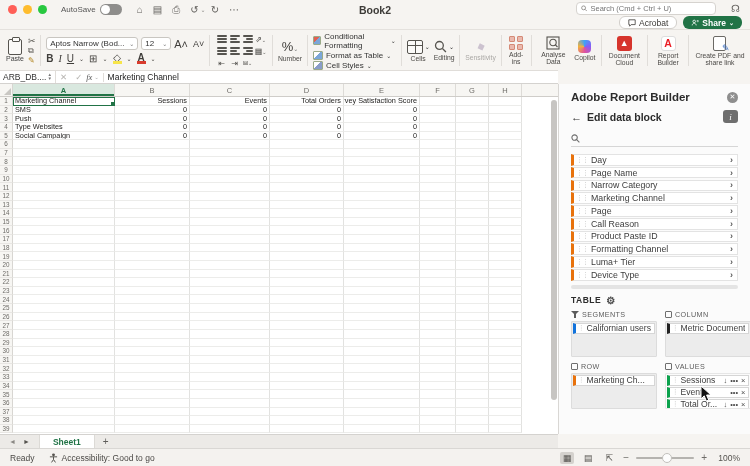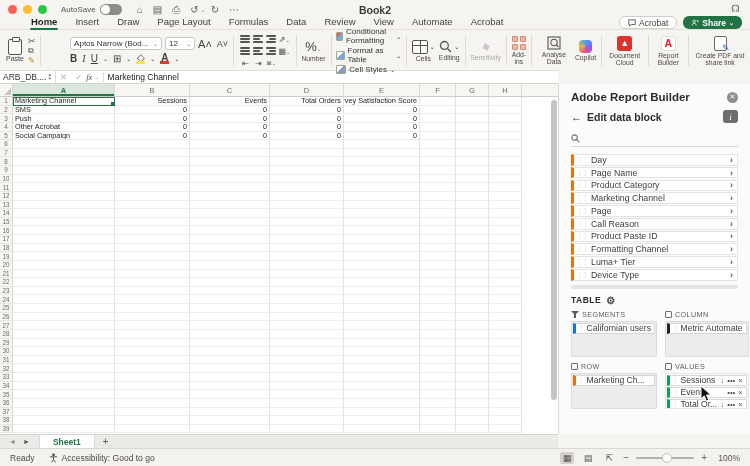--- a/index.html
+++ b/index.html
@@ -40,21 +40,21 @@
     font-size:8.5px; color:#fff; padding:1px 8px; height:13px; font-weight:bold;}
 
   
   .ribbon{ height:40px; display:flex; align-items:stretch; padding:3px 4px 2px 6px; gap:4px; background:#f6f4f1; position:relative;}
   .rgroup{ display:flex; flex-direction:column; align-items:center; justify-content:flex-start; }
   .sep{ width:1px; background:#e0ddd9; margin:2px 1px; }
   .paste{ display:flex; flex-direction:column; align-items:center; font-size:7px; color:#444; }
   .paste .clip{ width:14px; height:16px; border:1.4px solid #56544f; border-radius:2px; position:relative; background:#fbfaf8;}
   .paste .clip::before{ content:""; position:absolute; left:3px; top:-3px; width:6px; height:3px; border:1.2px solid #56544f; border-radius:1px; background:#fbfaf8;}
   .mini-col{ display:flex; flex-direction:column; justify-content:space-between; padding:1px 0; font-size:9px; color:#56544f;}
-  .fontrow{ display:flex; flex-direction:column; gap:2px; justify-content:center;margin-left:24px;}
+  .fontrow{ display:flex; flex-direction:column; gap:2px; justify-content:center;}
   .selbox{ display:flex; align-items:center; background:#fff; border:1px solid #c9c6c1; border-radius:3px; height:13px; font-size:8px; color:#333; padding:0 3px; gap:2px;}
   .selbox .cv{ font-size:6px; color:#777; }
   .fmt-btns{ display:flex; align-items:center; gap:5px; font-size:10px; color:#3f3d3a; }
   .fmt-btns .b{ font-weight:bold; } .fmt-btns .i{ font-style:italic; font-family:"Liberation Serif",serif;} .fmt-btns .u{ text-decoration:underline; }
   .colorbar{ display:inline-block; width:9px; height:2.5px; margin-top:-2px; }
   .al-grid{ display:grid; grid-template-columns:repeat(4,13px); grid-auto-rows:12px; align-items:center; justify-items:center; font-size:9px; color:#4e4c49; }
   .lines{ display:inline-block; width:10px; }
   .lines i{ display:block; height:1.3px; background:#56544f; margin:1.6px 0; border-radius:1px;}
   .lines.short i:nth-child(2){ width:70%; }
   .lines.right i:nth-child(2){ width:70%; margin-left:30%; }
@@ -177,35 +177,30 @@
         <span class="knob"></span>
       </span>
     <span class="tb-ico">⌂</span>
     <span class="tb-ico">▤</span>
     <span class="tb-ico">⎙</span>
     <span class="tb-ico">↺</span>
       <span class="tb-caret">⌄</span>
     <span class="tb-ico">↻</span>
     <span class="tb-ico">⋯</span>
     <span class="doc-title">Book2</span>
+    <div class="searchbox">
+      <svg width="7" height="7" viewBox="0 0 10 10">
+          <circle cx="4" cy="4" r="3" fill="none" stroke="#8a8884" stroke-width="1.3"></circle>
+          <line x1="6.3" y1="6.3" x2="9" y2="9" stroke="#8a8884" stroke-width="1.3"></line>
+        </svg>
+      <input placeholder="Search (Cmd + Ctrl + U)" style="">
+    </div>
     <span class="people-ico">☊</span>
   </div>
   <div class="tb-row2">
-    <div class="tabs" id="ribbon-tabs">
-        <span class="tab active">Home</span>
-        <span class="tab">Insert</span>
-        <span class="tab">Draw</span>
-        <span class="tab">Page Layout</span>
-        <span class="tab">Formulas</span>
-        <span class="tab">Data</span>
-        <span class="tab">Review</span>
-        <span class="tab">View</span>
-        <span class="tab">Automate</span>
-        <span class="tab">Acrobat</span>
-      </div>
     <div class="tb-actions">
       <span class="btn-comments">
         <svg width="8" height="8" viewBox="0 0 10 10">
             <path d="M1 1h8v6H4L2 9V7H1z" fill="none" stroke="#3c3a37" stroke-width="1"></path>
           </svg>
         <span>Acrobat</span>
       </span>
       <span class="btn-share">
         <svg width="8" height="8" viewBox="0 0 10 10">
             <circle cx="4" cy="3" r="1.6" fill="none" stroke="#fff" stroke-width="1"></circle>
@@ -443,21 +438,21 @@
           <div class="cell num" style="width: 75px;">0</div>
           <div class="cell num" style="width: 80px;">0</div>
           <div class="cell num" style="width: 74px;">0</div>
           <div class="cell num" style="width: 76px;">0</div>
           <div class="cell num" style="width: 36px;"></div>
           <div class="cell num" style="width: 33px;"></div>
           <div class="cell num" style="width: 33px;"></div>
         </div>
         <div class="grow">
           <div class="row-h">4</div>
-          <div class="cell" style="width: 102px;">Other Acrobat</div>
+          <div class="cell" style="width: 102px;">Type Websites</div>
           <div class="cell num" style="width: 75px;">0</div>
           <div class="cell num" style="width: 80px;">0</div>
           <div class="cell num" style="width: 74px;">0</div>
           <div class="cell num" style="width: 76px;">0</div>
           <div class="cell num" style="width: 36px;"></div>
           <div class="cell num" style="width: 33px;"></div>
           <div class="cell num" style="width: 33px;"></div>
         </div>
         <div class="grow">
           <div class="row-h">5</div>
@@ -872,21 +867,21 @@
           <span class="lbl">Day</span>
           <span class="chev">›</span>
         </div>
         <div class="dim-item">
           <span class="handle">⋮⋮</span>
           <span class="lbl">Page Name</span>
           <span class="chev">›</span>
         </div>
         <div class="dim-item">
           <span class="handle">⋮⋮</span>
-          <span class="lbl">Product Category</span>
+          <span class="lbl">Narrow Category</span>
           <span class="chev">›</span>
         </div>
         <div class="dim-item">
           <span class="handle">⋮⋮</span>
           <span class="lbl">Marketing Channel</span>
           <span class="chev">›</span>
         </div>
         <div class="dim-item">
           <span class="handle">⋮⋮</span>
           <span class="lbl">Page</span>
@@ -937,21 +932,21 @@
           </div>
       </div>
       <div>
         <div class="zone-label">
             <span class="zicon"></span>
             <span>COLUMN</span>
           </div>
         <div class="zonebox" id="zone-column">
             <div class="chip" style="border-left-color: rgb(34, 34, 34);">
               <span class="handle">⋮</span>
-              <span class="lbl">Metric Automate</span>
+              <span class="lbl">Metric Document</span>
             </div>
           </div>
       </div>
       <div>
         <div class="zone-label">
             <span class="zicon"></span>
             <span>ROW</span>
           </div>
         <div class="zonebox" id="zone-row">
             <div class="chip" style="border-left-color: rgb(232, 114, 12);">

